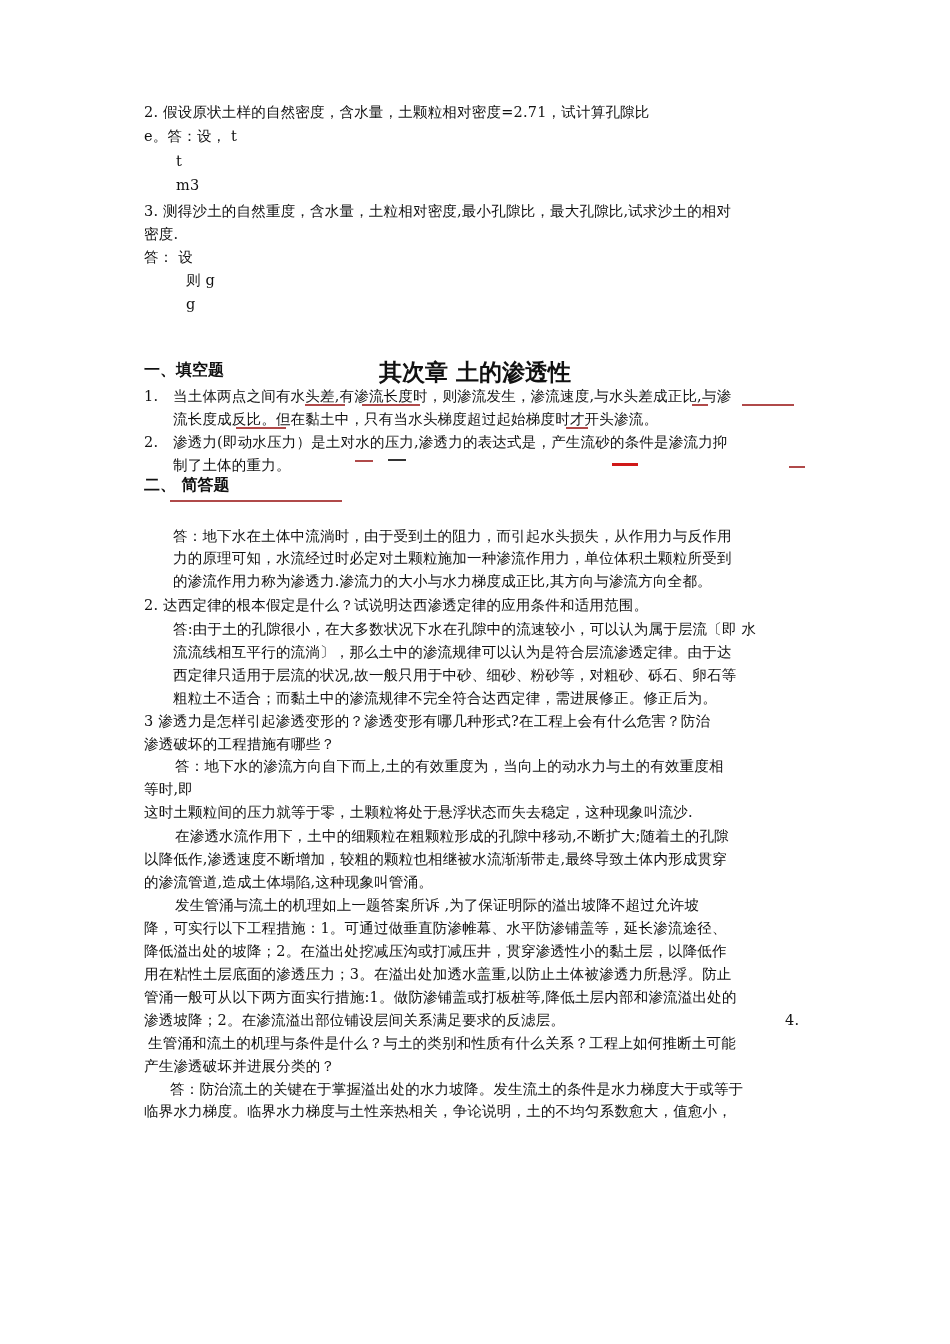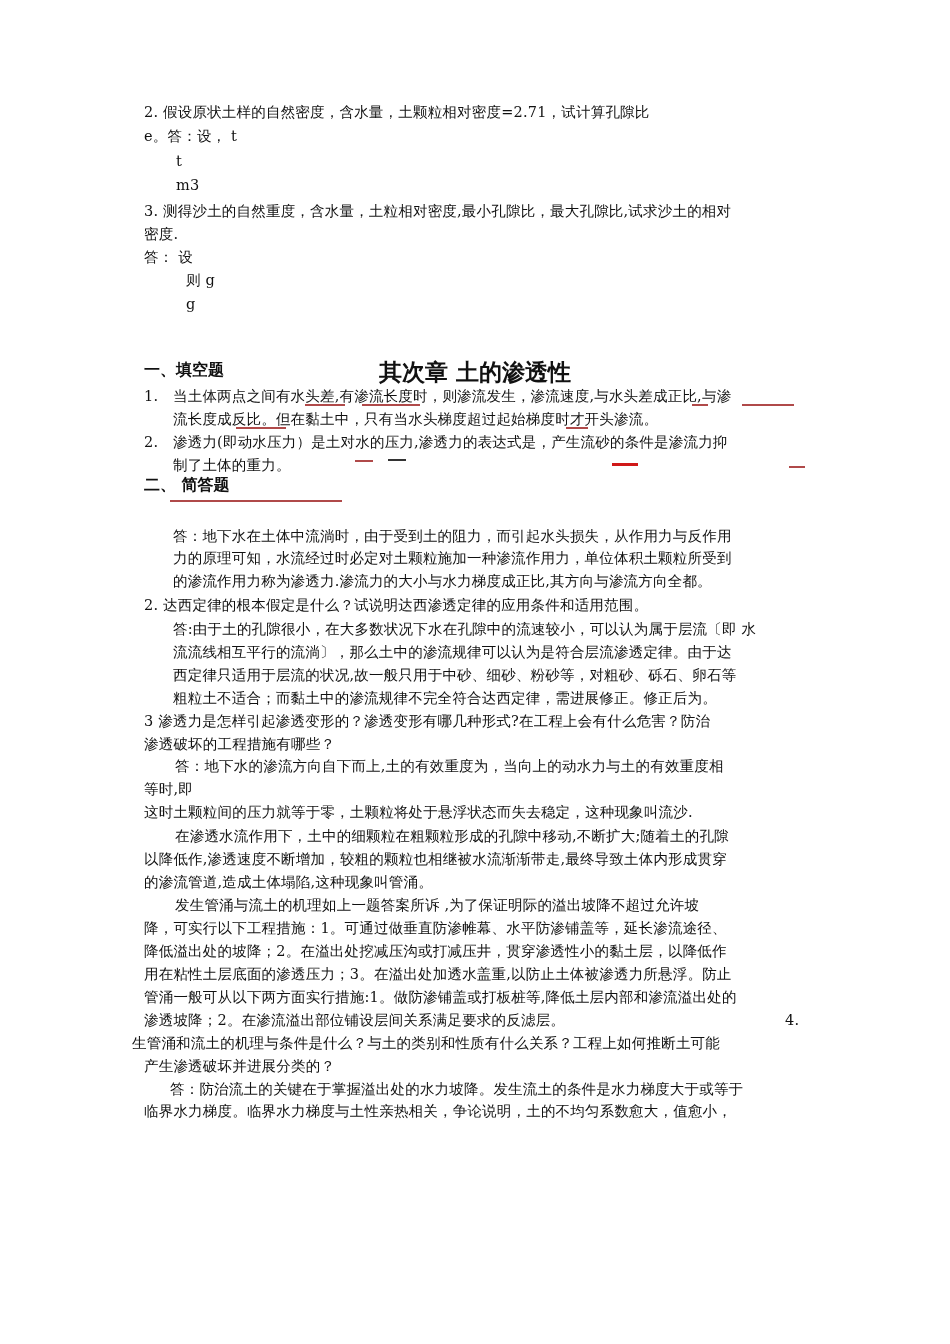--- a/index.html
+++ b/index.html
@@ -76,18 +76,18 @@
   <div class="ln" style="left:144px;top:849px;">以降低作,渗透速度不断增加，较粗的颗粒也相继被水流渐渐带走,最终导致土体内形成贯穿</div>
   <div class="ln" style="left:144px;top:872px;">的渗流管道,造成土体塌陷,这种现象叫管涌。</div>
   <div class="ln" style="left:175px;top:895px;">发生管涌与流土的机理如上一题答案所诉  ,为了保证明际的溢出坡降不超过允许坡</div>
   <div class="ln" style="left:144px;top:918px;">降，可实行以下工程措施：1。可通过做垂直防渗帷幕、水平防渗铺盖等，延长渗流途径、</div>
   <div class="ln" style="left:144px;top:941px;">降低溢出处的坡降；2。在溢出处挖减压沟或打减压井，贯穿渗透性小的黏土层，以降低作</div>
   <div class="ln" style="left:144px;top:964px;">用在粘性土层底面的渗透压力；3。在溢出处加透水盖重,以防止土体被渗透力所悬浮。防止</div>
   <div class="ln" style="left:144px;top:987px;">管涌一般可从以下两方面实行措施:1。做防渗铺盖或打板桩等,降低土层内部和渗流溢出处的</div>
   <div class="ln" style="left:144px;top:1010px;">渗透坡降；2。在渗流溢出部位铺设层间关系满足要求的反滤层。</div>
   <div class="ln" style="left:785px;top:1010px;">4.</div>
 
-  <div class="ln" style="left:132px;top:1033px;">生管涌和流土的机理与条件是什么？与土的类别和性质有什么关系？工程上如何推断土可能</div>
+  <div class="ln" style="left:148px;top:1033px;">生管涌和流土的机理与条件是什么？与土的类别和性质有什么关系？工程上如何推断土可能</div>
   <div class="ln" style="left:144px;top:1056px;">产生渗透破坏并进展分类的？</div>
   <div class="ln" style="left:170px;top:1079px;">答：防治流土的关键在于掌握溢出处的水力坡降。发生流土的条件是水力梯度大于或等于</div>
   <div class="ln" style="left:144px;top:1101px;">临界水力梯度。临界水力梯度与土性亲热相关，争论说明，土的不均匀系数愈大，值愈小，</div>
 
 </div>
 
 </body></html>

